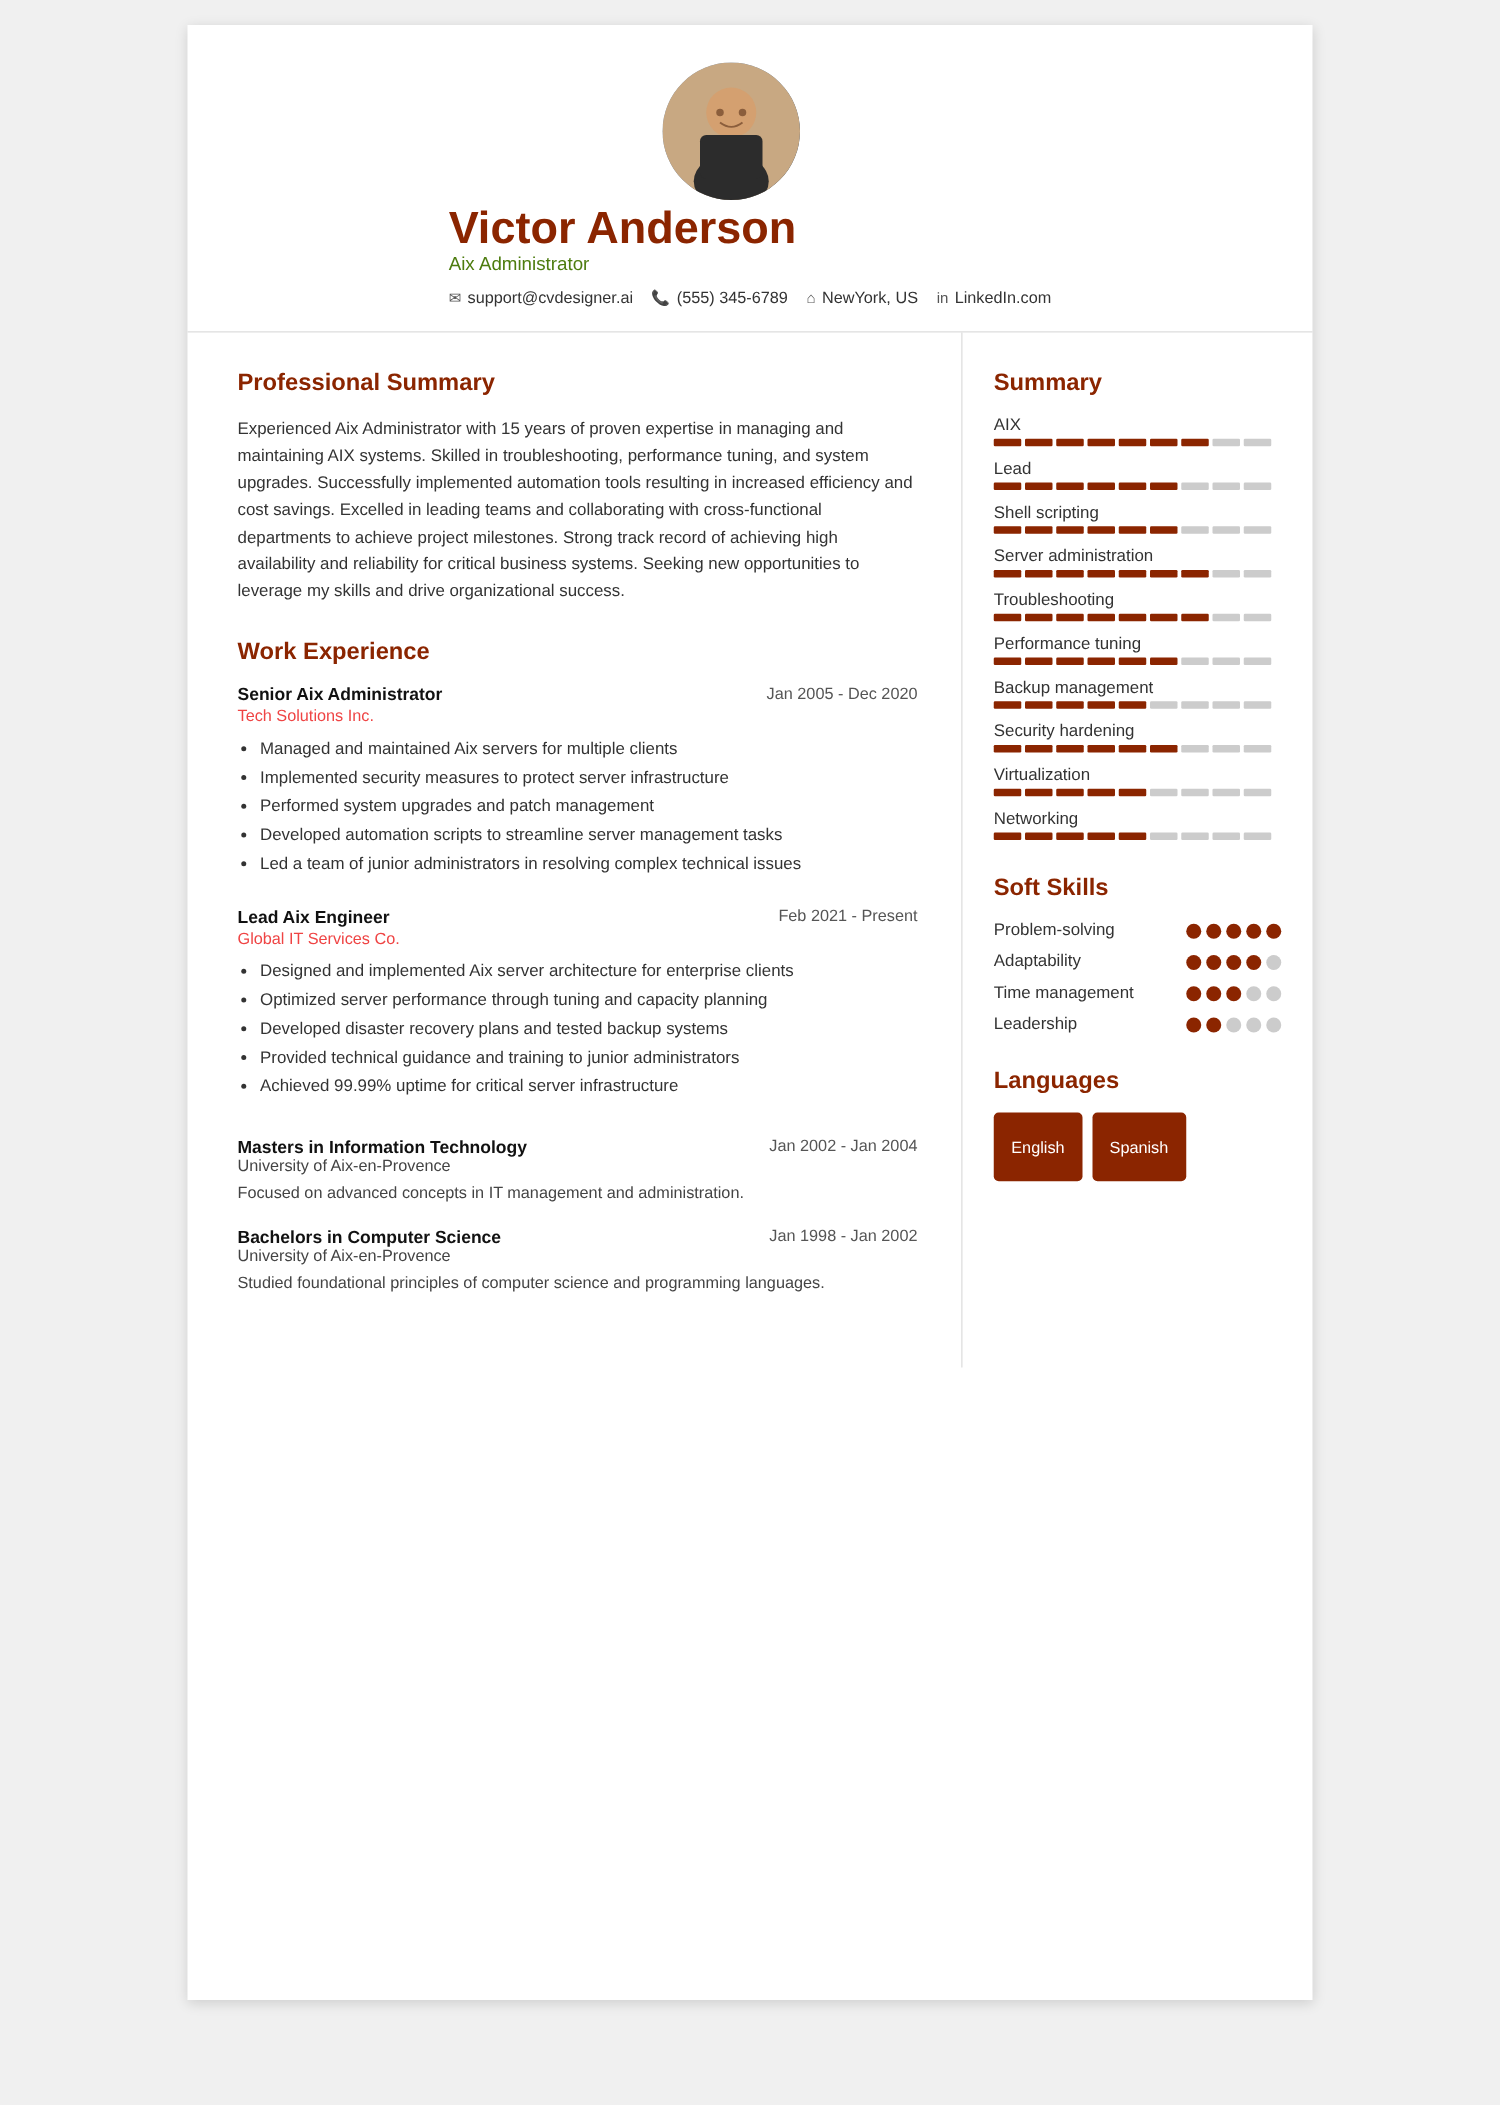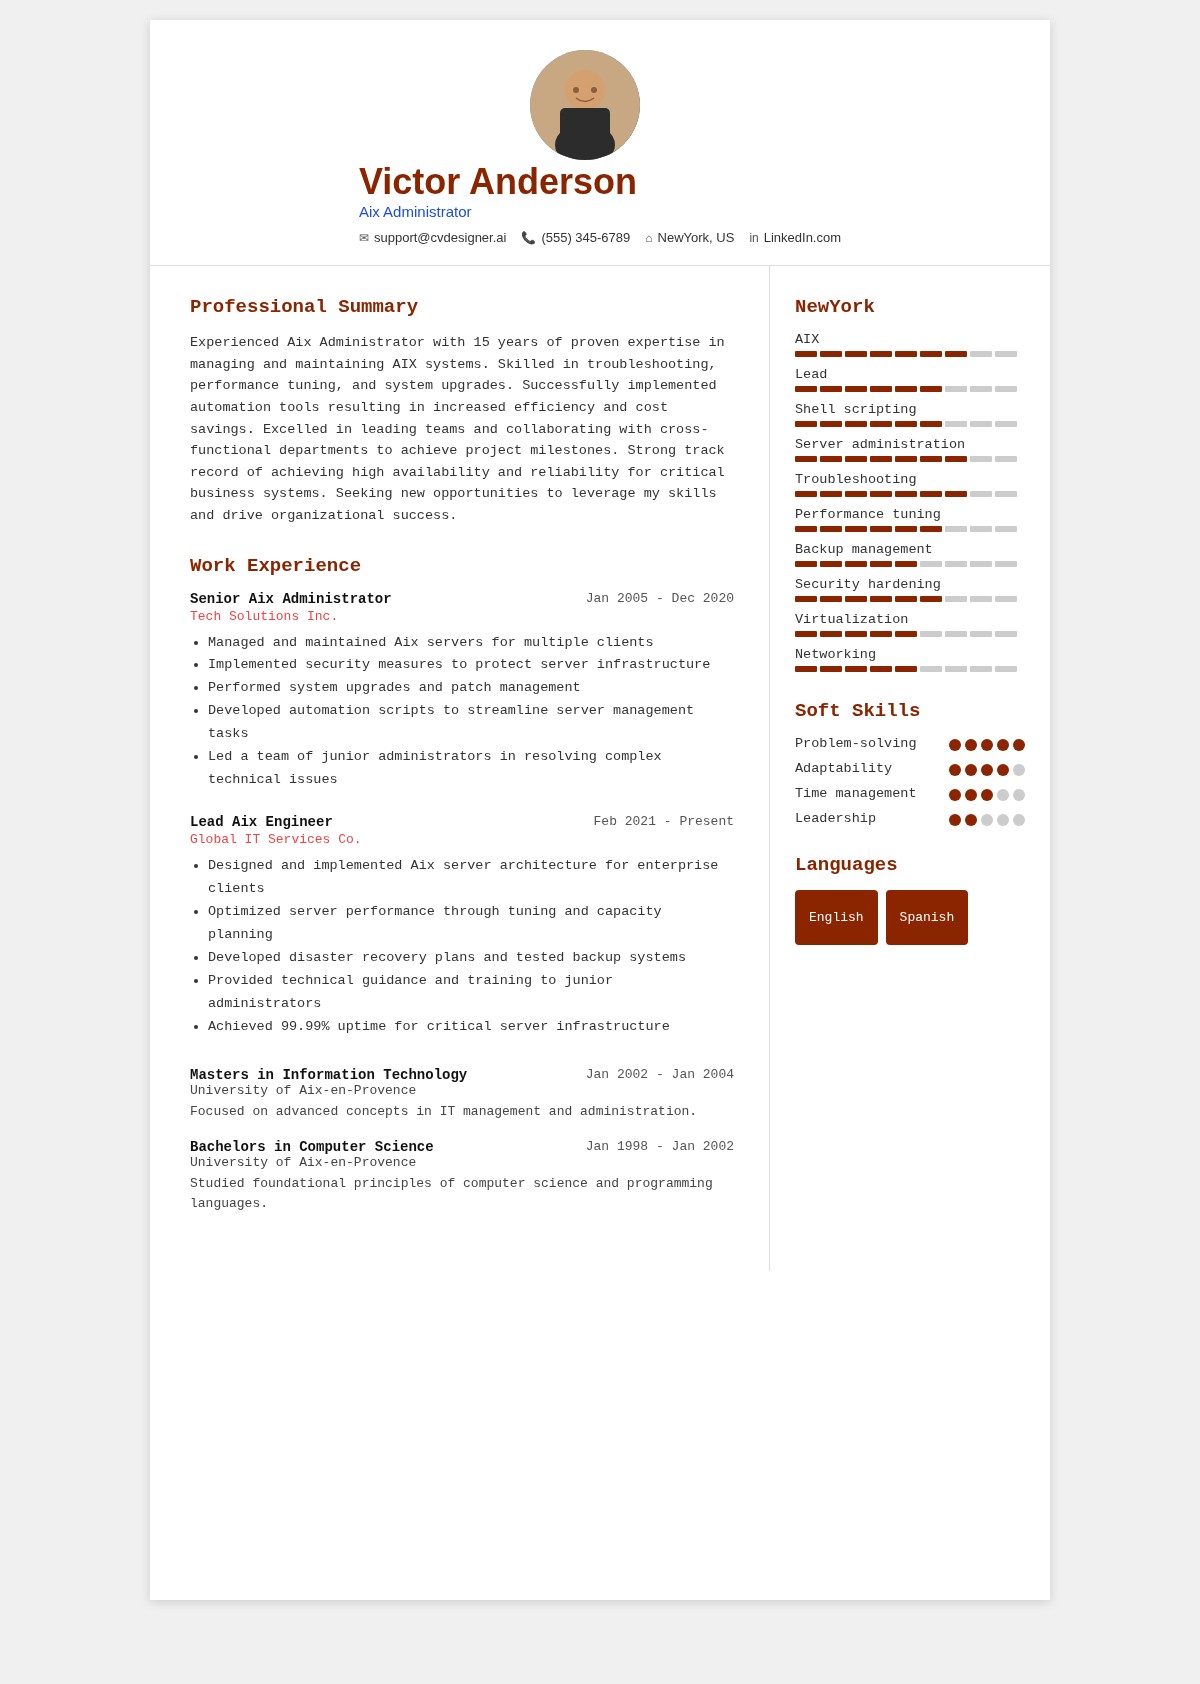--- a/index.html
+++ b/index.html
@@ -44,21 +44,21 @@
     }
     .header-info { flex: 1; }
     .header-name {
       font-size: 36px;
       font-weight: bold;
       color: #8B2500;
       line-height: 1.2;
     }
     .header-title {
       font-size: 15px;
-      color: #1d4ed8;
+      color: #4d7c0f;
       margin-bottom: 10px;
     }
     .header-contacts {
       display: flex;
       flex-wrap: wrap;
       gap: 15px;
       font-size: 13px;
       color: #333;
     }
     .contact-item {
@@ -66,21 +66,20 @@
       align-items: center;
       gap: 5px;
     }
     .contact-icon {
       color: #555;
       font-size: 12px;
     }
     
     .main {
       display: flex;
-      font-family: Liberation Mono, monospace;
     }
     .left-col {
       flex: 1;
       padding: 30px 35px 30px 40px;
       border-right: 1px solid #ddd;
     }
     .right-col {
       width: 280px;
       padding: 30px 25px;
     }
@@ -316,21 +315,21 @@
           <div class="edu-school">University of Aix-en-Provence</div>
           <div class="edu-desc">Studied foundational principles of computer science and programming languages.</div>
         </div>
       </div>
 
     </div>
 
     <div class="right-col">
 
       <div class="section">
-        <div class="section-title">NewYork</div>
+        <div class="section-title">Summary</div>
         <div id="skills-container">
             <div class="skill-item">
               <div class="skill-name">AIX</div>
               <div class="skill-bar">
                 <div class="skill-segment seg-filled"></div>
                 <div class="skill-segment seg-filled"></div>
                 <div class="skill-segment seg-filled"></div>
                 <div class="skill-segment seg-filled"></div>
                 <div class="skill-segment seg-filled"></div>
                 <div class="skill-segment seg-filled"></div>

